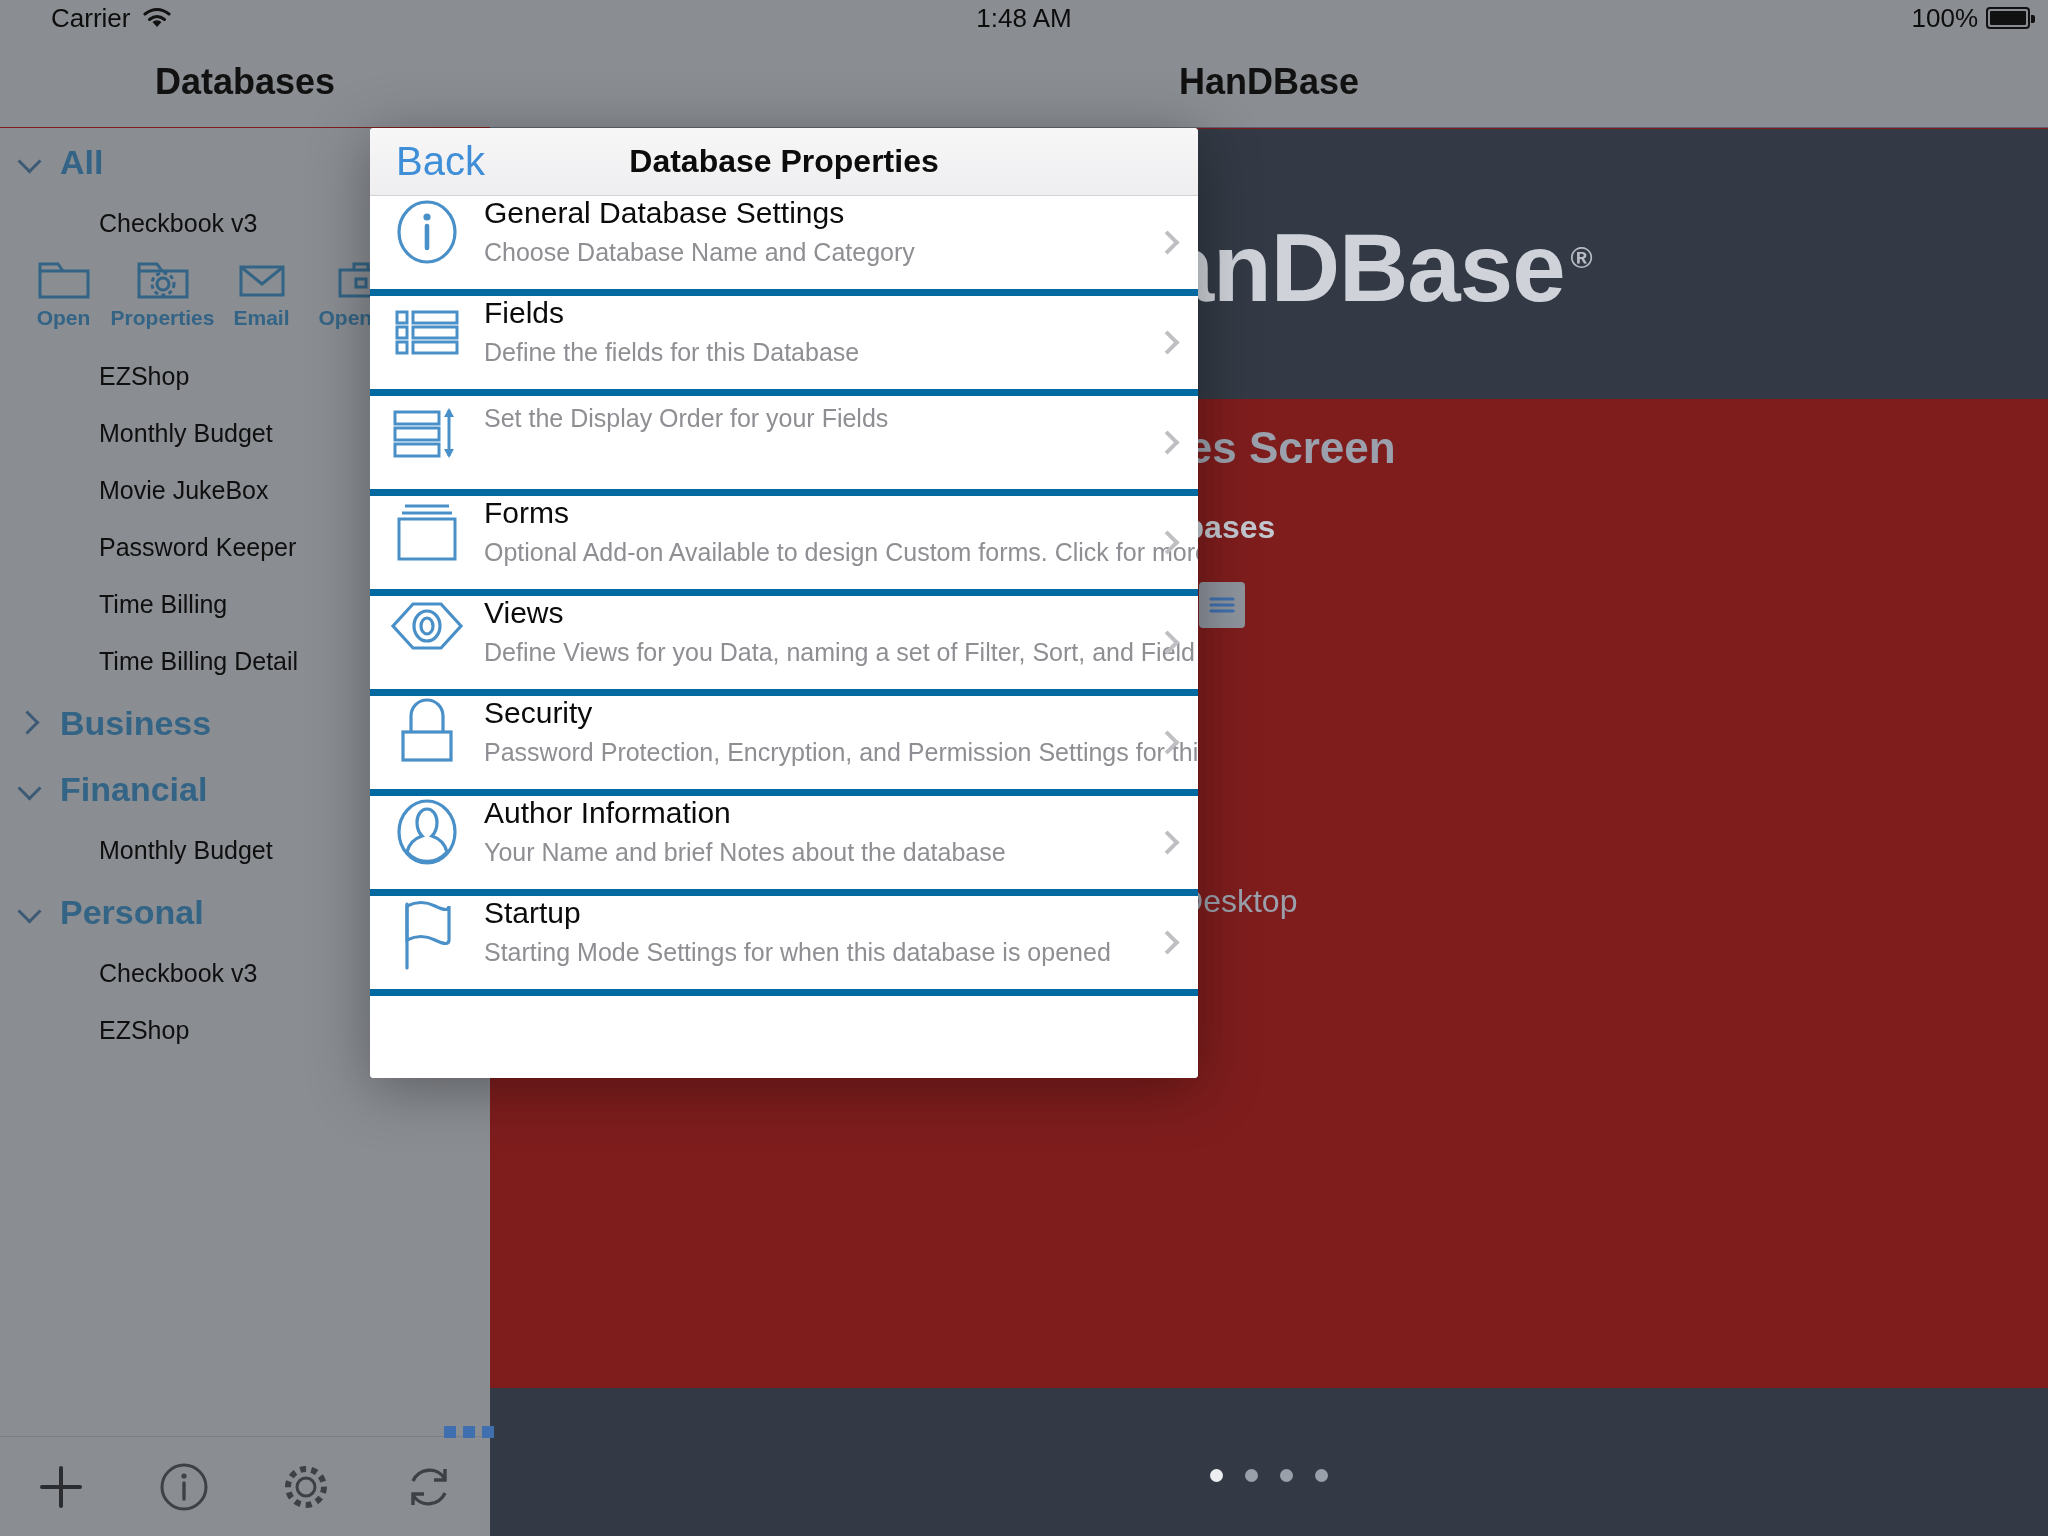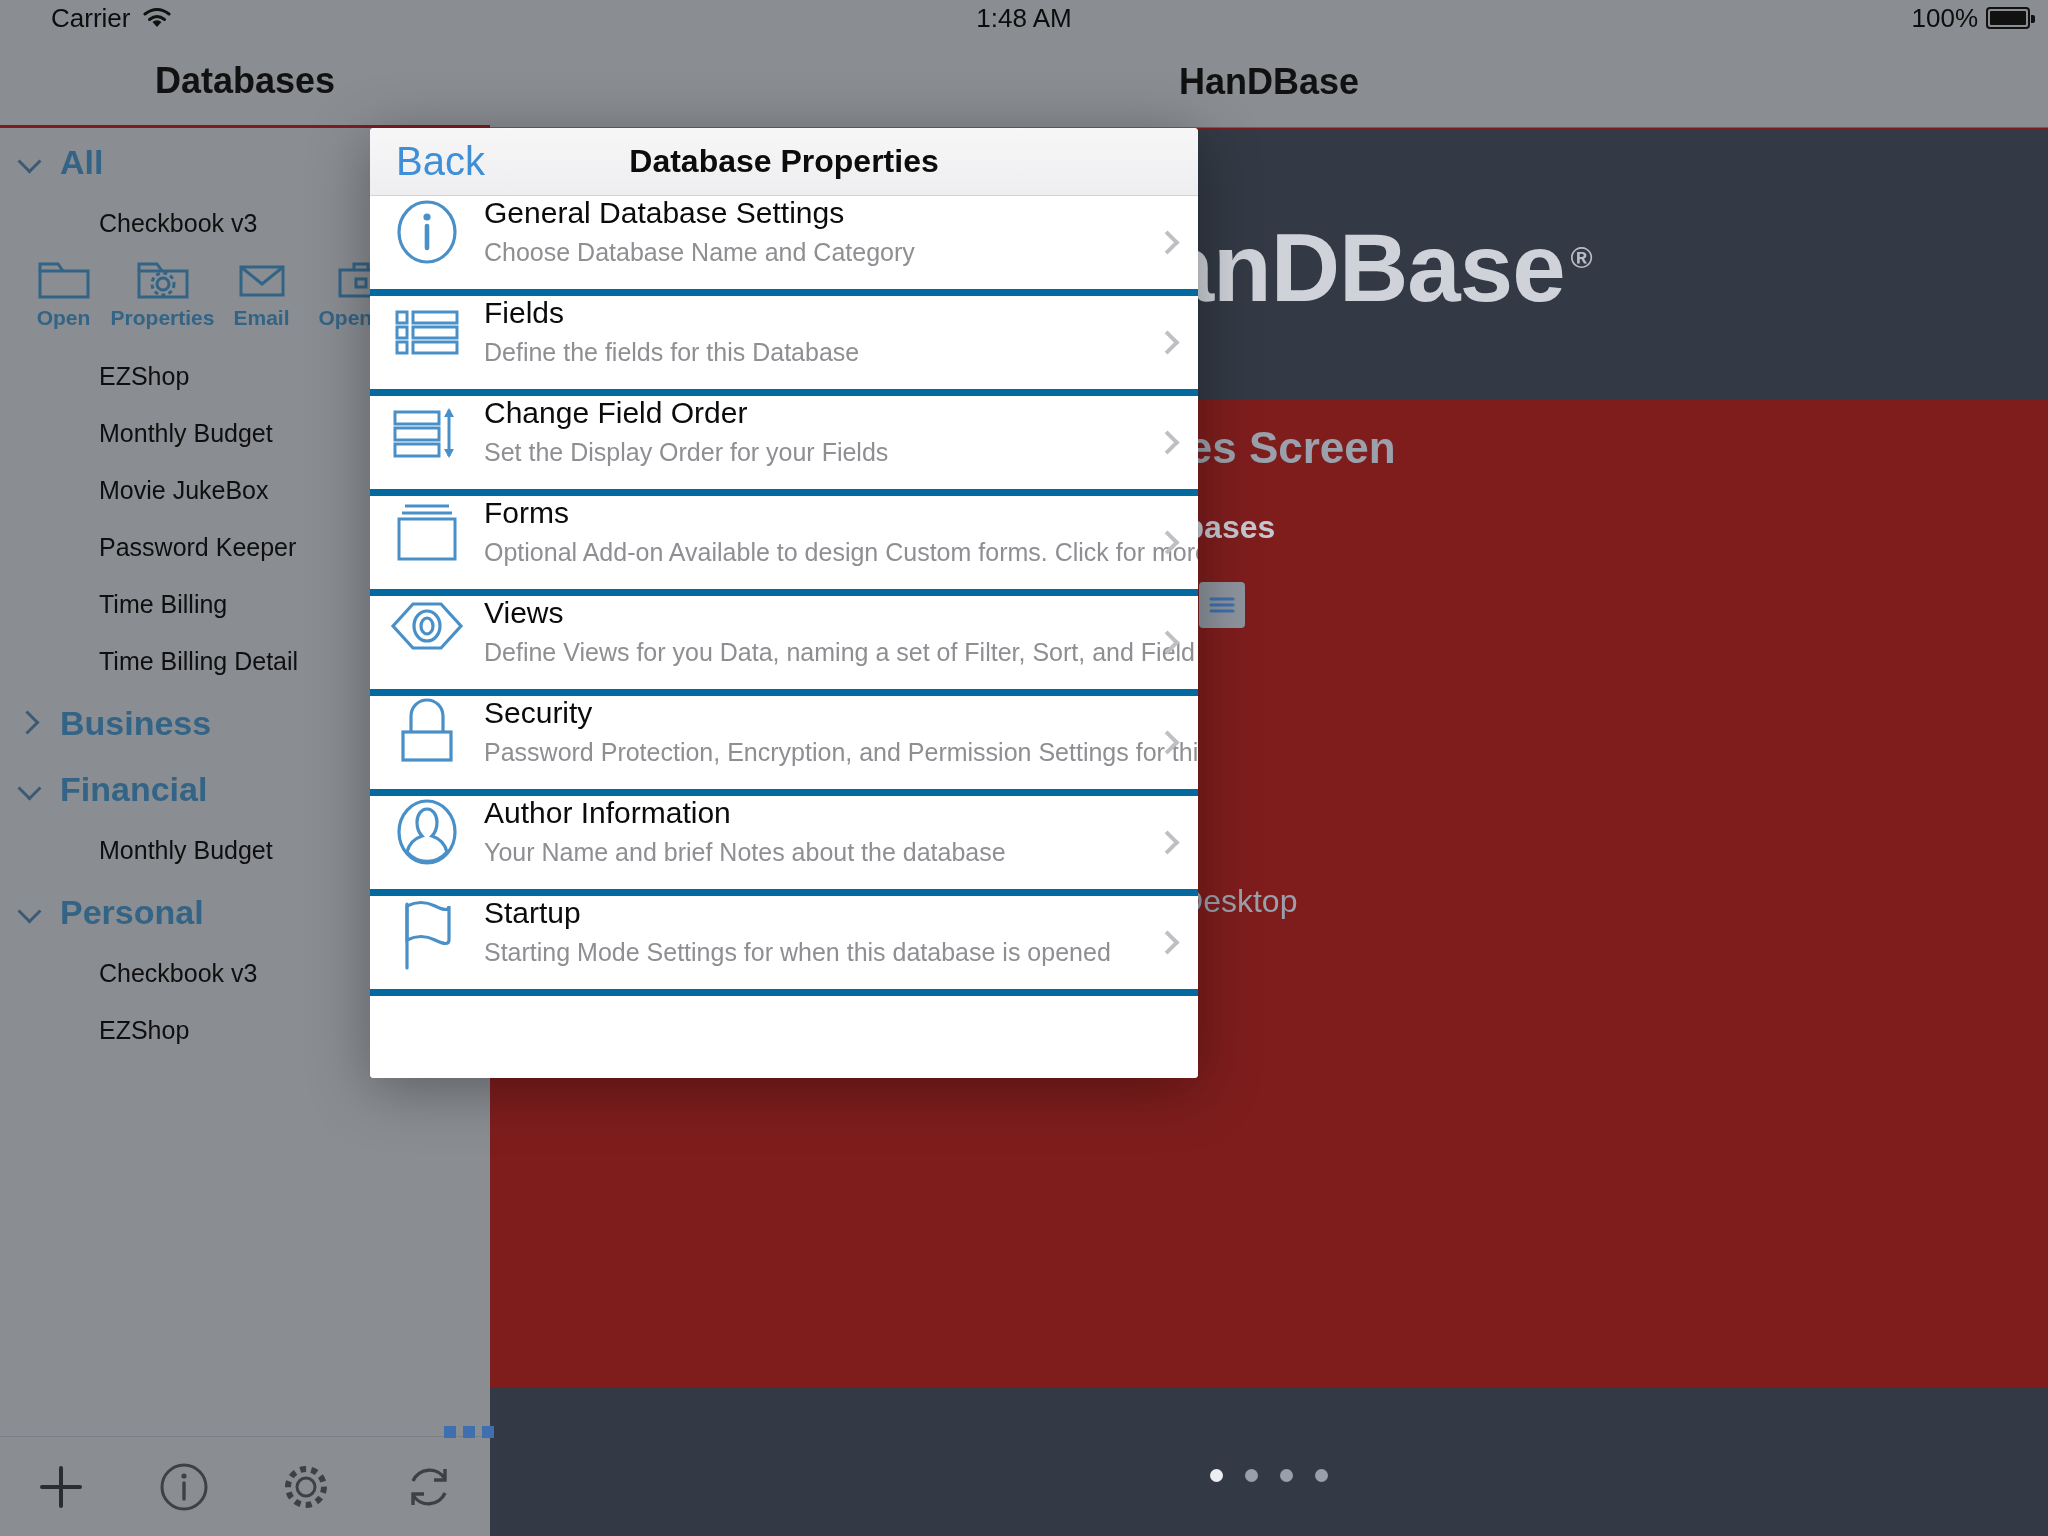--- a/index.html
+++ b/index.html
@@ -33,21 +33,21 @@
   }
   .battery-fill { position: absolute; inset: 2px; background: #111; border-radius: 1px; }
 
   
   .master {
     position: absolute; left: 0; top: 36px; width: 490px; height: 1500px;
     background: #8a8d92;
   }
   .master-nav {
     height: 92px; width: 100%;
-    border-bottom: 3px solid #7f1d1d;
+    border-bottom: 1px solid #7f1d1d;
     display: flex; align-items: center; justify-content: center;
   }
   .master-title { font-size: 36px; font-weight: bold; color: #111; }
 
   .dblist { position: absolute; top: 93px; left: 0; right: 0; bottom: 100px; overflow: hidden; }
   .cat-row {
     height: 66px; display: flex; align-items: center; padding-left: 8px;
   }
   .chev {
     width: 46px; height: 46px; position: relative; flex: 0 0 46px; margin-right: 6px;
@@ -465,21 +465,20 @@
           <svg width="72" height="72" viewBox="0 0 72 72">
             <rect x="4" y="16" width="44" height="12" fill="none" stroke="#4a90c8" stroke-width="3"></rect>
             <rect x="4" y="32" width="44" height="12" fill="none" stroke="#4a90c8" stroke-width="3"></rect>
             <rect x="4" y="48" width="44" height="12" fill="none" stroke="#4a90c8" stroke-width="3"></rect>
             <path d="M58 60 L58 14" stroke="#4a90c8" stroke-width="3"></path>
             <path d="M58 12 L53 21 L63 21 Z" fill="#4a90c8"></path>
             <path d="M58 62 L53 53 L63 53 Z" fill="#4a90c8"></path>
           </svg>
         </div>
         <div class="row-text">
-          <span class="row-title">Change Field Order</span>
           <span class="row-sub">Set the Display Order for your Fields</span>
         </div>
         <span class="row-chev">
             <i></i>
           </span>
       </div>
 
       <div class="row">
         <div class="row-ico">
           <svg width="72" height="72" viewBox="0 0 72 72">

